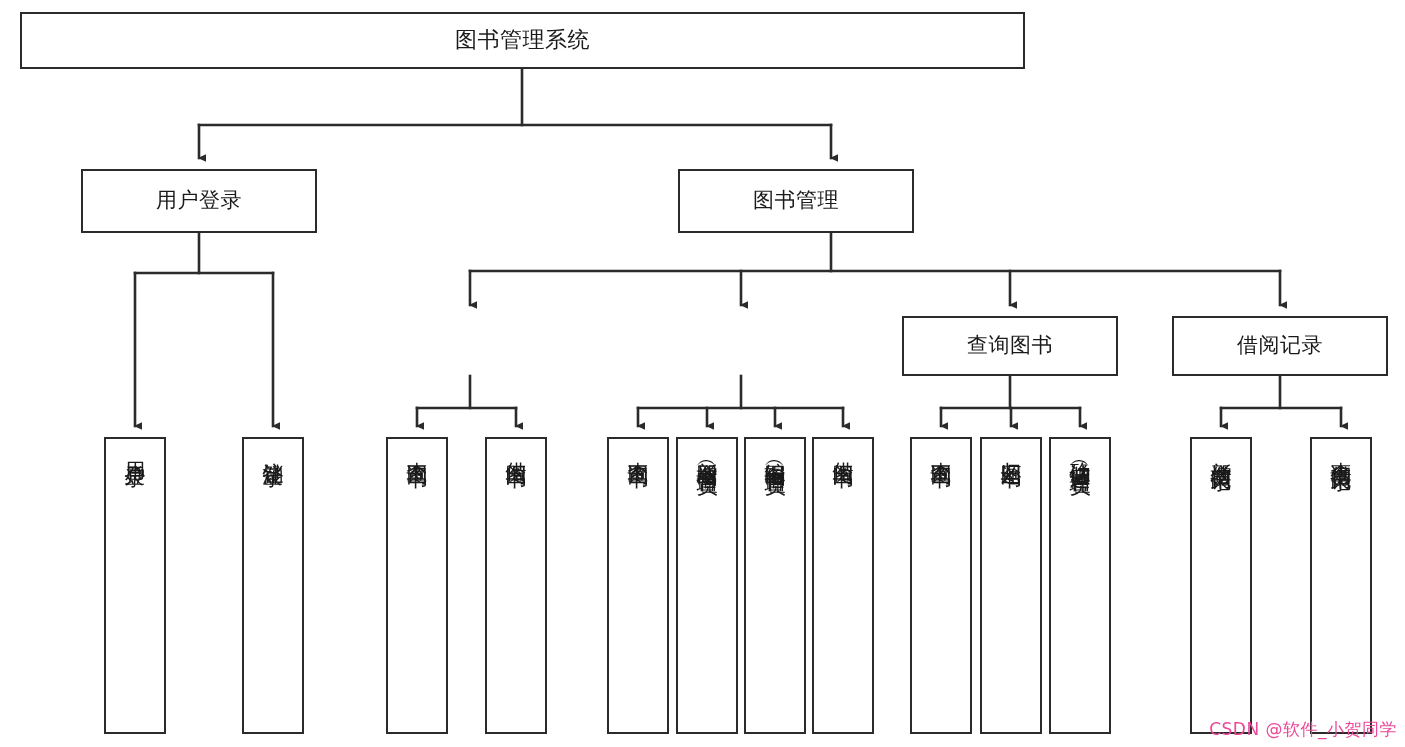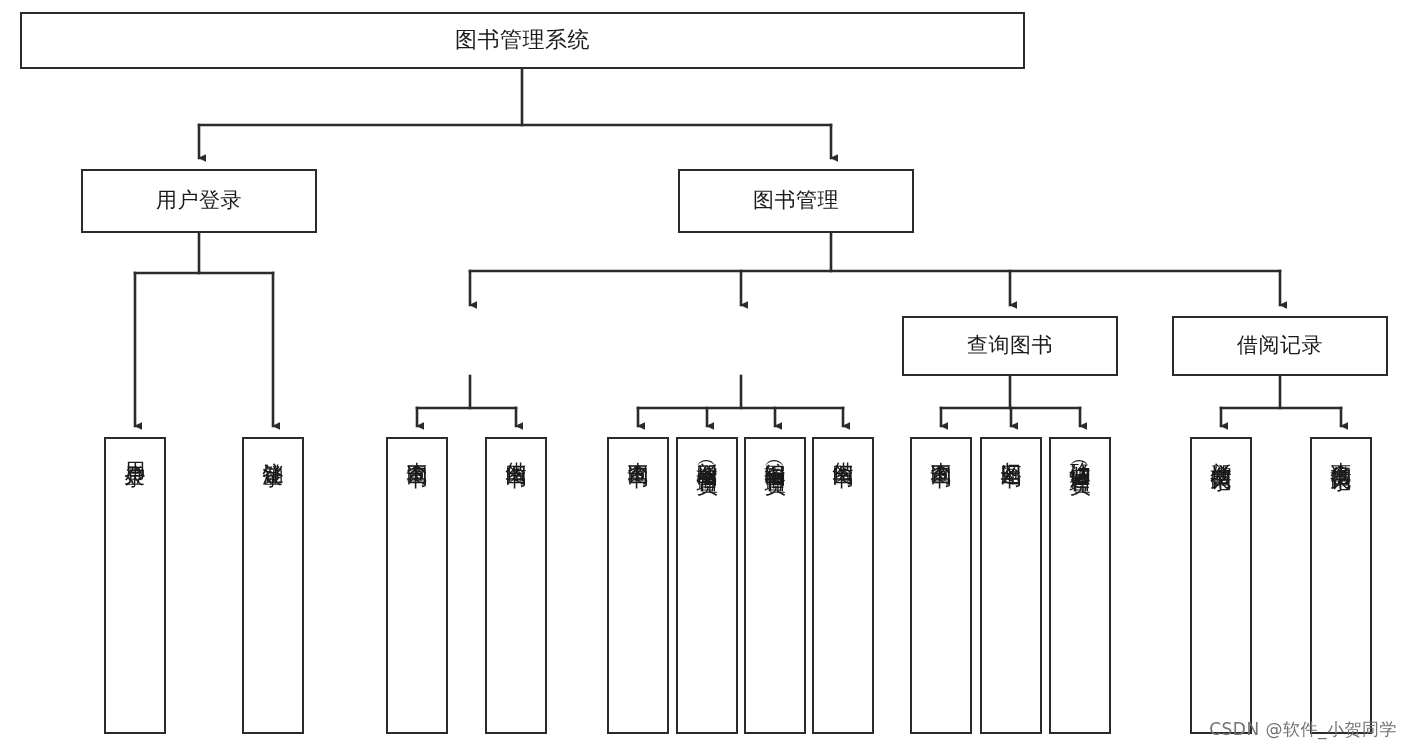--- a/index.html
+++ b/index.html
@@ -63,21 +63,21 @@
     font-size: 21px;
     line-height: 1.05;
     letter-spacing: 2px;
     white-space: nowrap;
   }
   #watermark {
     position: absolute;
     right: 8px;
     bottom: 6px;
     font-size: 17px;
-    color: #737373;
+    color: #ec4899;
     letter-spacing: 0.5px;
     user-select: none;
     white-space: nowrap;
   }
 </style>
 </head>
 <body>
 
 <div id="diagram-root">
 

